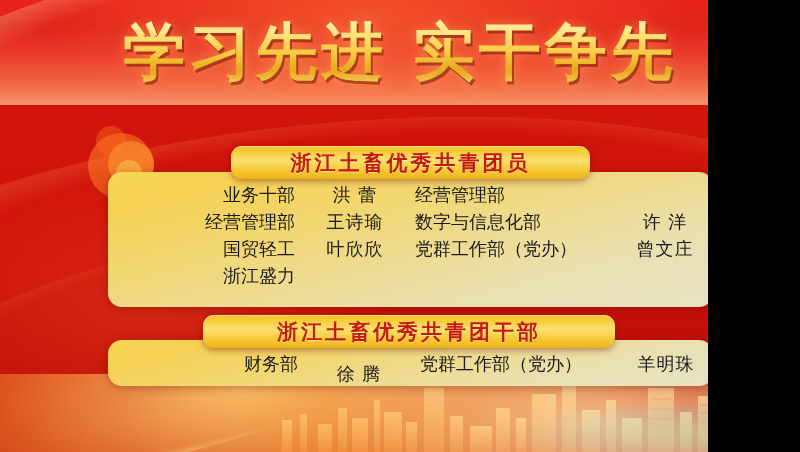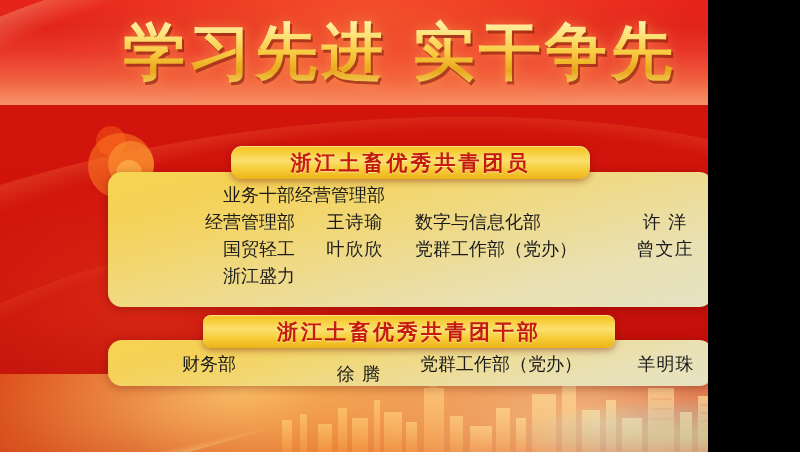--- a/index.html
+++ b/index.html
@@ -104,38 +104,38 @@
   #panel-cadres{left:108px;top:340px;width:605px;height:46px;}
 
   
   .gold-banner{
     position:absolute;border-radius:11px;
     background:linear-gradient(180deg,#f6c21f 0%,#f8ce3c 18%,#fbe06e 44%,#f6cd3a 70%,#edb318 100%);
     box-shadow:0 2px 7px rgba(100,12,4,.45), inset 0 1px 0 rgba(255,255,255,.45);
     display:flex;align-items:center;justify-content:center;
   }
   #banner-members{left:231px;top:146px;width:359px;height:33px;}
-  #banner-cadres{left:203px;top:315px;width:412px;height:33px;border-radius:8px;}
+  #banner-cadres{left:203px;top:315px;width:412px;height:33px;}
   .banner-text{
     font-family:"DejaVu Serif","Liberation Serif",serif;
     font-weight:bold;font-size:21px;letter-spacing:3px;color:#c41a10;
     text-shadow:0 1px 0 rgba(255,245,190,.6);
     white-space:nowrap;
   }
 
   
   .rows{position:absolute;left:12px;top:0;width:100%;}
   .rw{display:flex;align-items:center;height:27px;
       font-family:"DejaVu Sans","Liberation Sans",sans-serif;
       font-size:18px;color:#1a1a1a;white-space:nowrap;}
   .c-dept1{width:175px;text-align:right;padding-right:0;}
   .c-name1{width:120px;text-align:center;letter-spacing:1px;}
   .c-dept2{width:198px;text-align:left;}
   .c-name2{width:104px;text-align:center;letter-spacing:1px;}
-  .cadre .c-dept1{width:178px;text-align:center;}
+  .cadre .c-dept1{width:178px;}
   .cadre .c-name1{width:122px;margin-top:20px;}
   .cadre .c-dept2{width:196px;}
   .cadre .c-name2{width:100px;}
 </style>
 </head>
 <body>
 
 <div id="poster">
 
   <div class="top-band">
@@ -210,20 +210,21 @@
     <div class="glow-sweep g2"></div>
     <div class="glow-sweep g3"></div>
     <div class="glow-sweep g4"></div>
     <div class="glow-sweep g5"></div>
   </div>
 
   <div class="gold-panel" id="panel-members">
     <div class="rows" style="padding-top:9px;">
       <div class="rw">
         <span class="c-dept1">业务十部</span>
+        <span class="c-name1">洪  蕾</span>
         <span class="c-dept2">经营管理部</span>
       </div>
       <div class="rw">
         <span class="c-dept1">经营管理部</span>
         <span class="c-name1">王诗瑜</span>
         <span class="c-dept2">数字与信息化部</span>
         <span class="c-name2">许  洋</span>
       </div>
       <div class="rw">
         <span class="c-dept1">国贸轻工</span>

